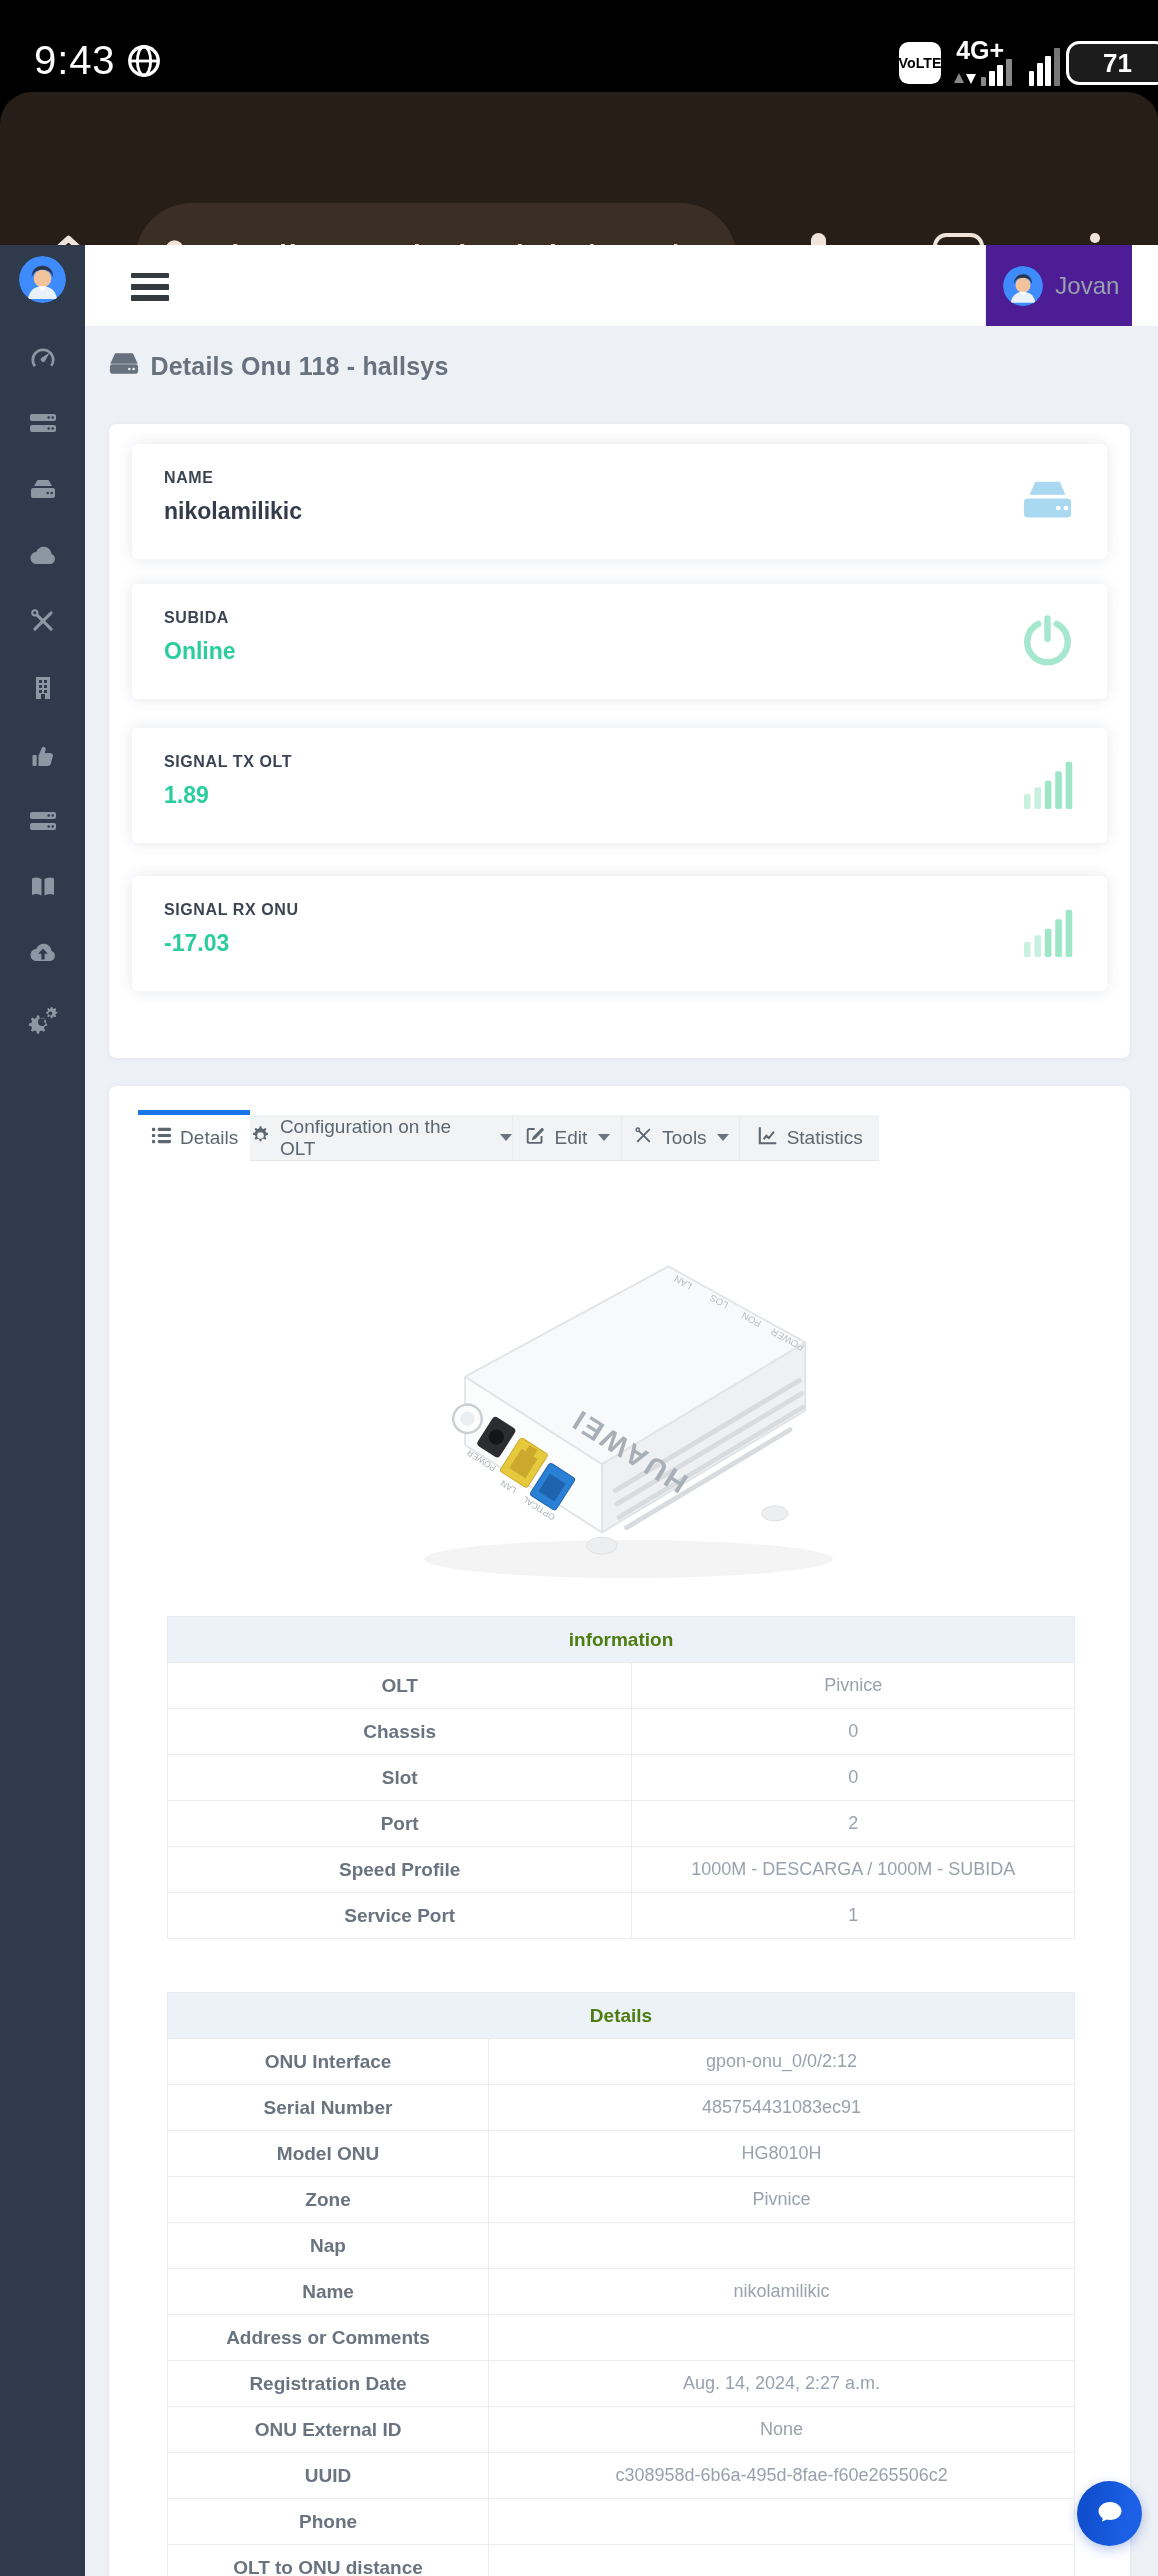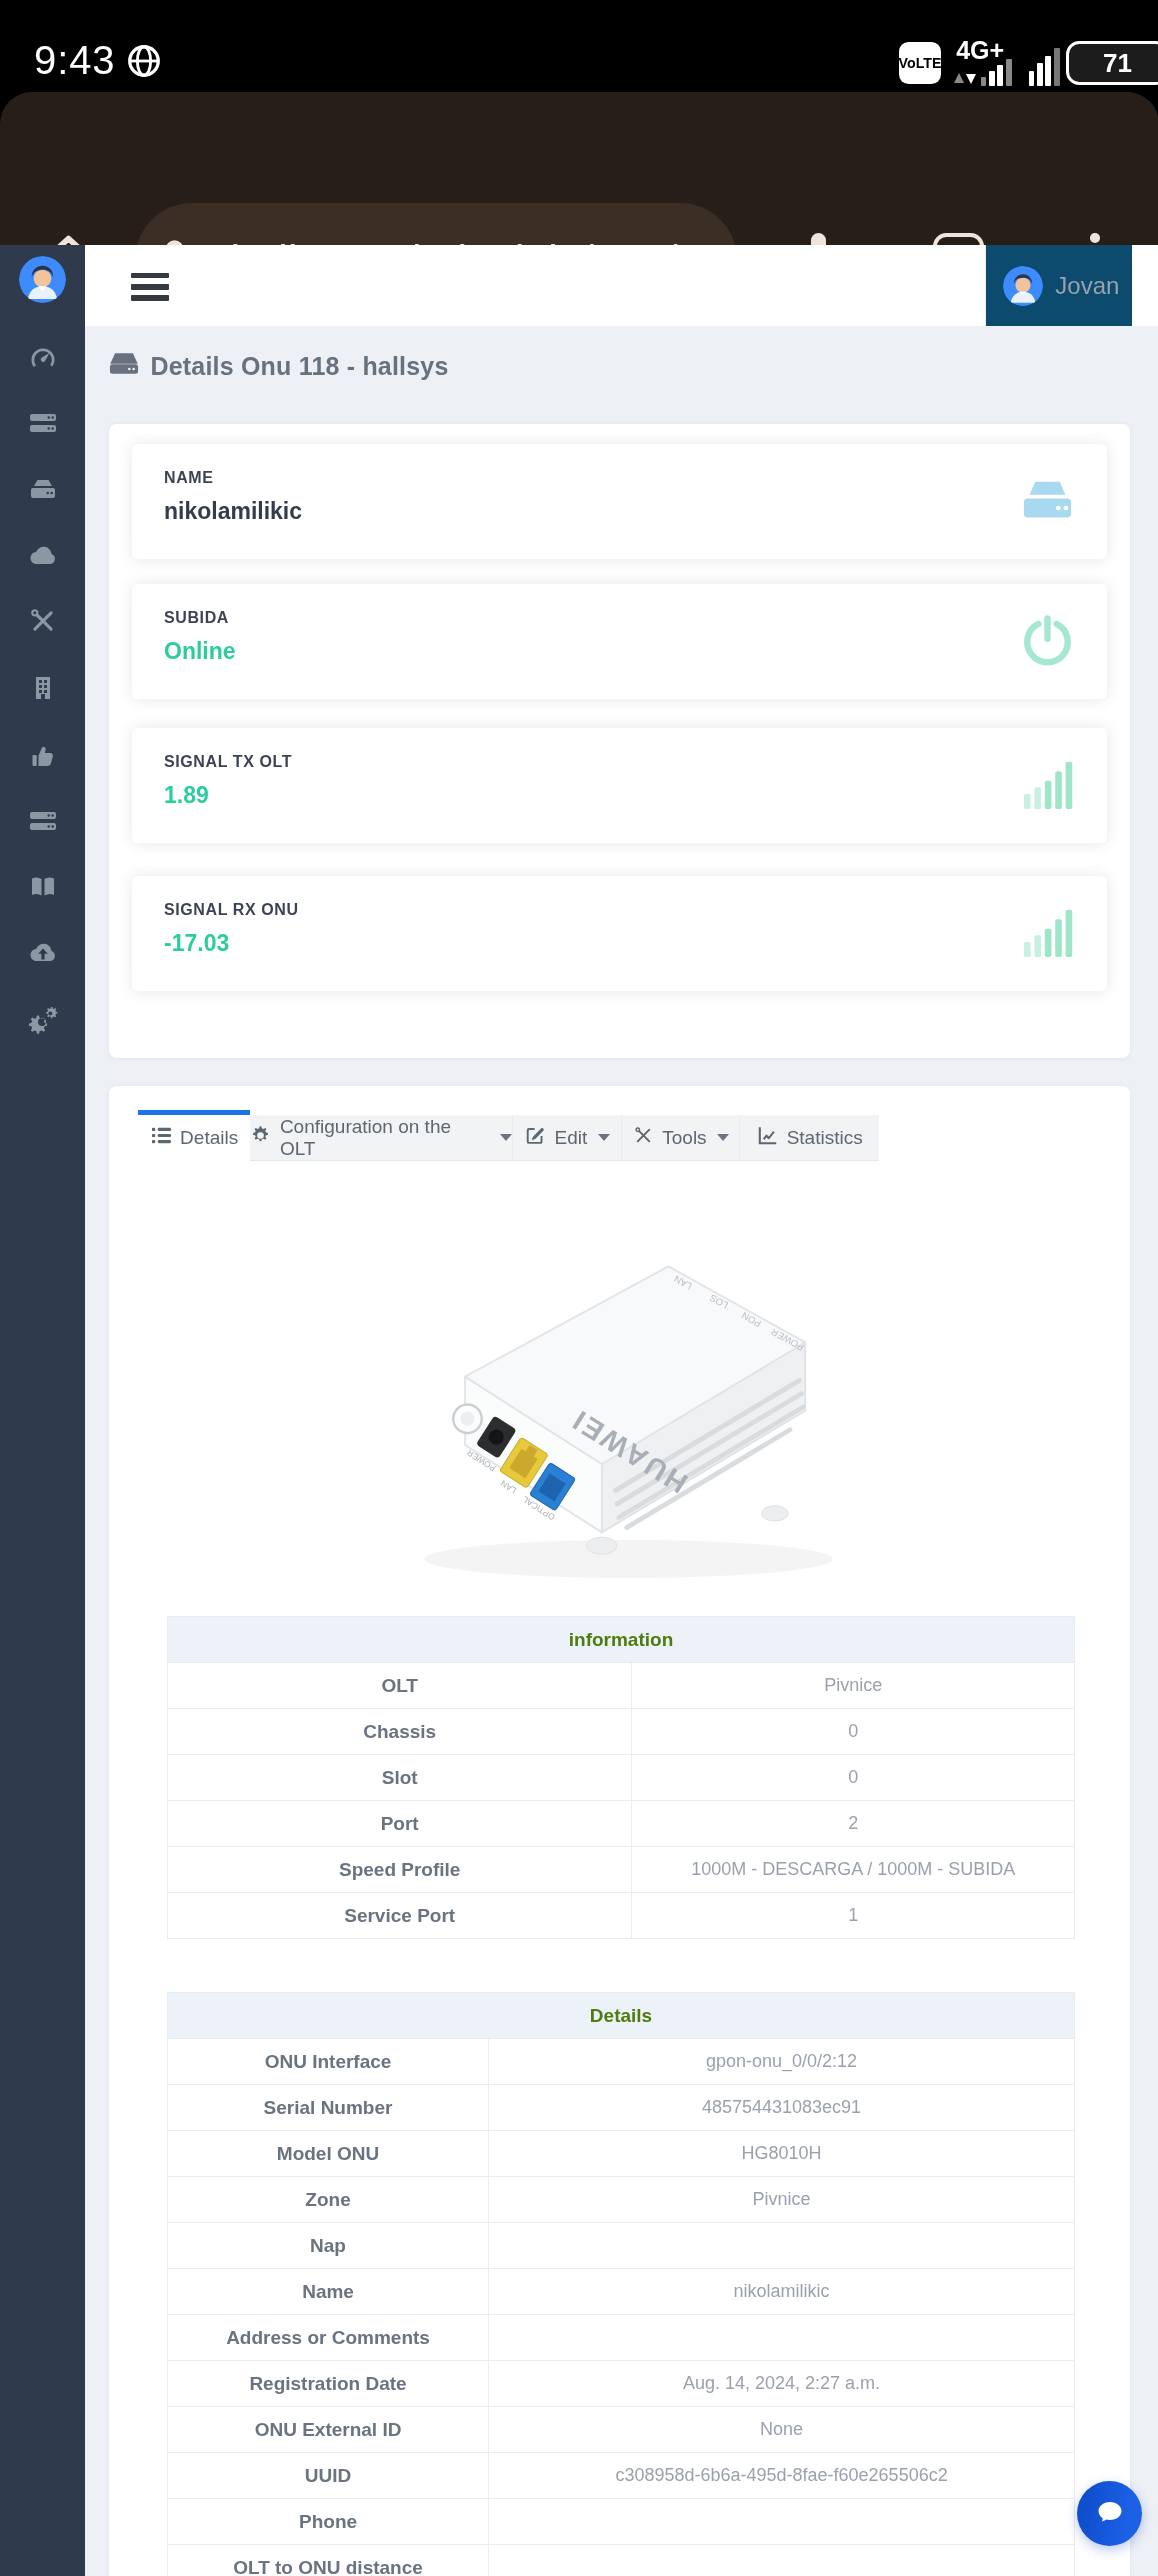--- a/index.html
+++ b/index.html
@@ -42,21 +42,21 @@
   .kebab i { display:block; width:9.5px; height:9.5px; border-radius:50%; background:#efe3da; margin-bottom:8.5px; }
 
   
   #sidebar { position:absolute; left:0; top:245px; width:85px; height:2331px; background:#2f3b4c; }
   .side-avatar { position:absolute; left:19px; top:11.4px; width:47px; height:47px; border-radius:50%; overflow:hidden; }
   .side-item { position:absolute; left:26px; width:34px; height:34px; color:#8c97a4; display:flex; align-items:center; justify-content:center; }
 
   #navbar { position:absolute; left:85px; top:245px; width:1073px; height:81px; background:#fff; box-shadow:0 0.9px 1.9px rgba(30,40,60,.04); }
   .burger { position:absolute; left:46px; top:27.5px; width:38px; cursor:pointer; }
   .burger i { display:block; width:38px; height:5.7px; background:#343a40; border-radius:0.9px; margin-bottom:5.7px; }
-  .user-box { position:absolute; left:900px; top:0; width:147px; height:81px; background:#0c4a6e;
+  .user-box { position:absolute; left:900px; top:0; width:147px; height:81px; background:#4c1d95;
     border-left:0.9px solid #e9ecef; display:flex; align-items:center; }
   .user-avatar { width:40px; height:40px; border-radius:50%; overflow:hidden; margin-left:17px; flex:none; }
   .user-name { margin-left:12.3px; font-size:24px; color:#98a2ae; }
 
   #main { position:absolute; left:85px; top:326px; width:1073px; height:2250px; background:#edf0f5; }
   .page-title { position:absolute; left:24px; top:26px; display:flex; align-items:flex-start; gap:11.4px; }
   .page-title .txt { font-size:25px; font-weight:700; color:#67727e; letter-spacing:0.2px; }
 
   
   #stats-panel { position:absolute; left:24px; top:98px; width:1021px; height:634px; background:#fff;

